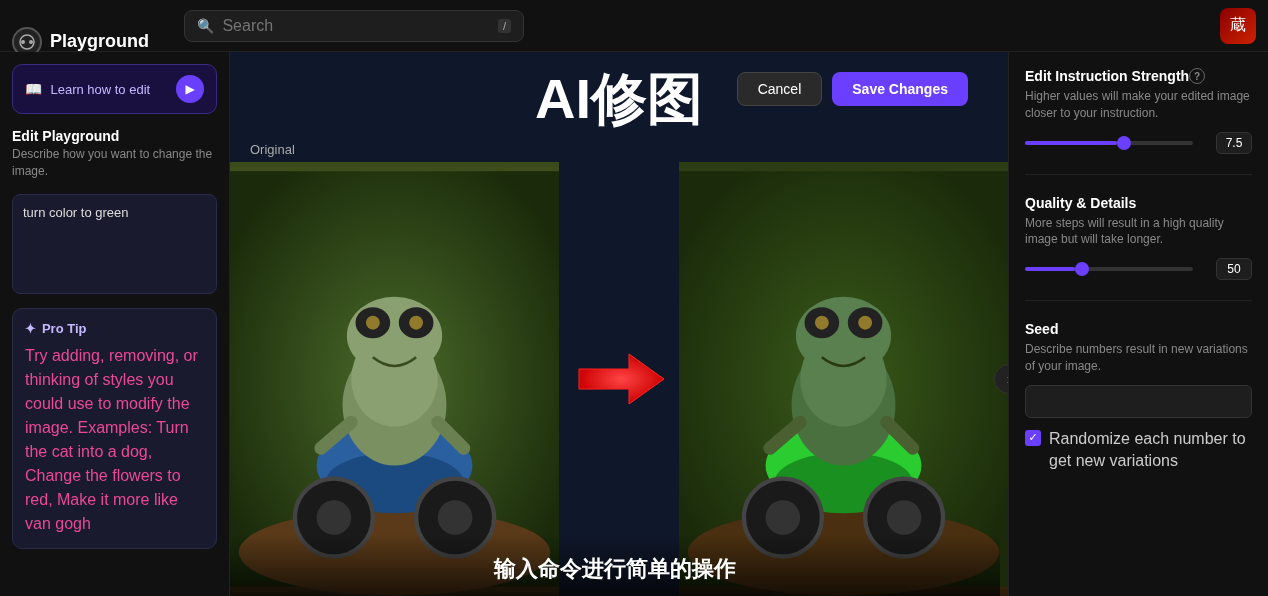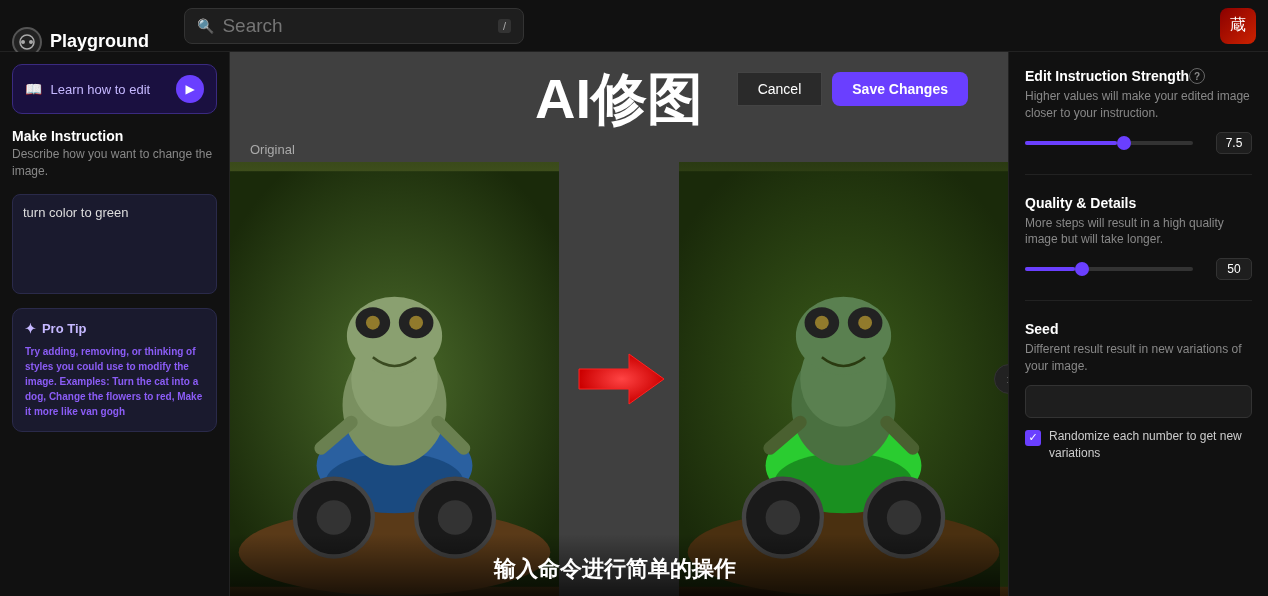--- a/index.html
+++ b/index.html
@@ -57,21 +57,21 @@
       gap: 8px;
       flex: 1;
       max-width: 340px;
       margin-left: 12px;
     }
     .search-bar input {
       background: transparent;
       border: none;
       outline: none;
       color: #aaa;
-      font-size: 19px;
+      font-size: 16px;
       flex: 1;
     }
     .search-slash {
       background: #333;
       color: #aaa;
       font-size: 11px;
       padding: 1px 5px;
       border-radius: 3px;
     }
     .header-right {
@@ -178,33 +178,32 @@
     .pro-tip-header {
       display: flex;
       align-items: center;
       gap: 6px;
       font-size: 13px;
       font-weight: 600;
       color: #c5b8ff;
       margin-bottom: 8px;
     }
     .pro-tip-text {
-      font-size: 10px;
-      color: #8b5cf6;
+      font-size: 16px;
+      color: #ec4899;
       line-height: 1.5;
-      font-weight: bold;
     }
 
     
     .center {
       flex: 1;
       display: flex;
       flex-direction: column;
       position: relative;
-      background: #404040;
+      background: #0f172a;
       overflow: hidden;
       text-decoration: underline;
     }
     .big-title {
       position: absolute;
       top: 10px;
       left: 0;
       right: 0;
       text-align: center;
       font-size: 56px;
@@ -219,21 +218,21 @@
       top: 20px;
       right: 40px;
       display: flex;
       gap: 10px;
       z-index: 20;
     }
     .cancel-btn {
       background: #2a2a2a;
       color: #fff;
       border: 1px solid #444;
-      border-radius: 0;
+      border-radius: 8px;
       padding: 8px 20px;
       font-size: 14px;
       cursor: pointer;
     }
     .save-btn {
       background: #6a3fff;
       color: #fff;
       border: none;
       border-radius: 8px;
       padding: 8px 20px;
@@ -440,21 +439,21 @@
       border-radius: 3px;
       display: flex;
       align-items: center;
       justify-content: center;
       font-size: 11px;
       flex-shrink: 0;
       margin-top: 2px;
       cursor: pointer;
     }
     .randomize-label {
-      font-size: 12px;
+      font-size: 16px;
       color: #ccc;
       line-height: 1.4;
     }
     .divider {
       border: none;
       border-top: 1px solid #222;
     }
   </style>
 </head>
 <body>
@@ -487,21 +486,21 @@
       <div class="learn-btn-left">
         <span class="learn-icon">📖</span>
         <span>Learn how to edit</span>
       </div>
       <div class="play-circle">
         <span>▶</span>
       </div>
     </div>
 
     <div>
-      <div class="section-title">Make Instruction</div>
+      <div class="section-title">Edit Playground</div>
       <div class="section-desc">Describe how you want to change the image.</div>
     </div>
 
     <textarea class="instruction-textarea" style="">turn color to green</textarea>
 
     <div class="pro-tip-box">
       <div class="pro-tip-header">
         <span>✦</span>
         <span>Pro Tip</span>
       </div>
@@ -660,21 +659,21 @@
         <div class="slider-value">50</div>
       </div>
     </div>
 
     <hr class="divider">
 
     <div>
       <div class="panel-section-title">
         <span>Seed</span>
       </div>
-      <div class="panel-section-desc">Different result result in new variations of your image.</div>
+      <div class="panel-section-desc">Describe numbers result in new variations of your image.</div>
       <input type="text" class="seed-input" placeholder="" style="">
       <div class="randomize-row">
         <div class="checkbox">✓</div>
         <span class="randomize-label">Randomize each number to get new variations</span>
       </div>
     </div>
   </div>
 
 </div>
 

